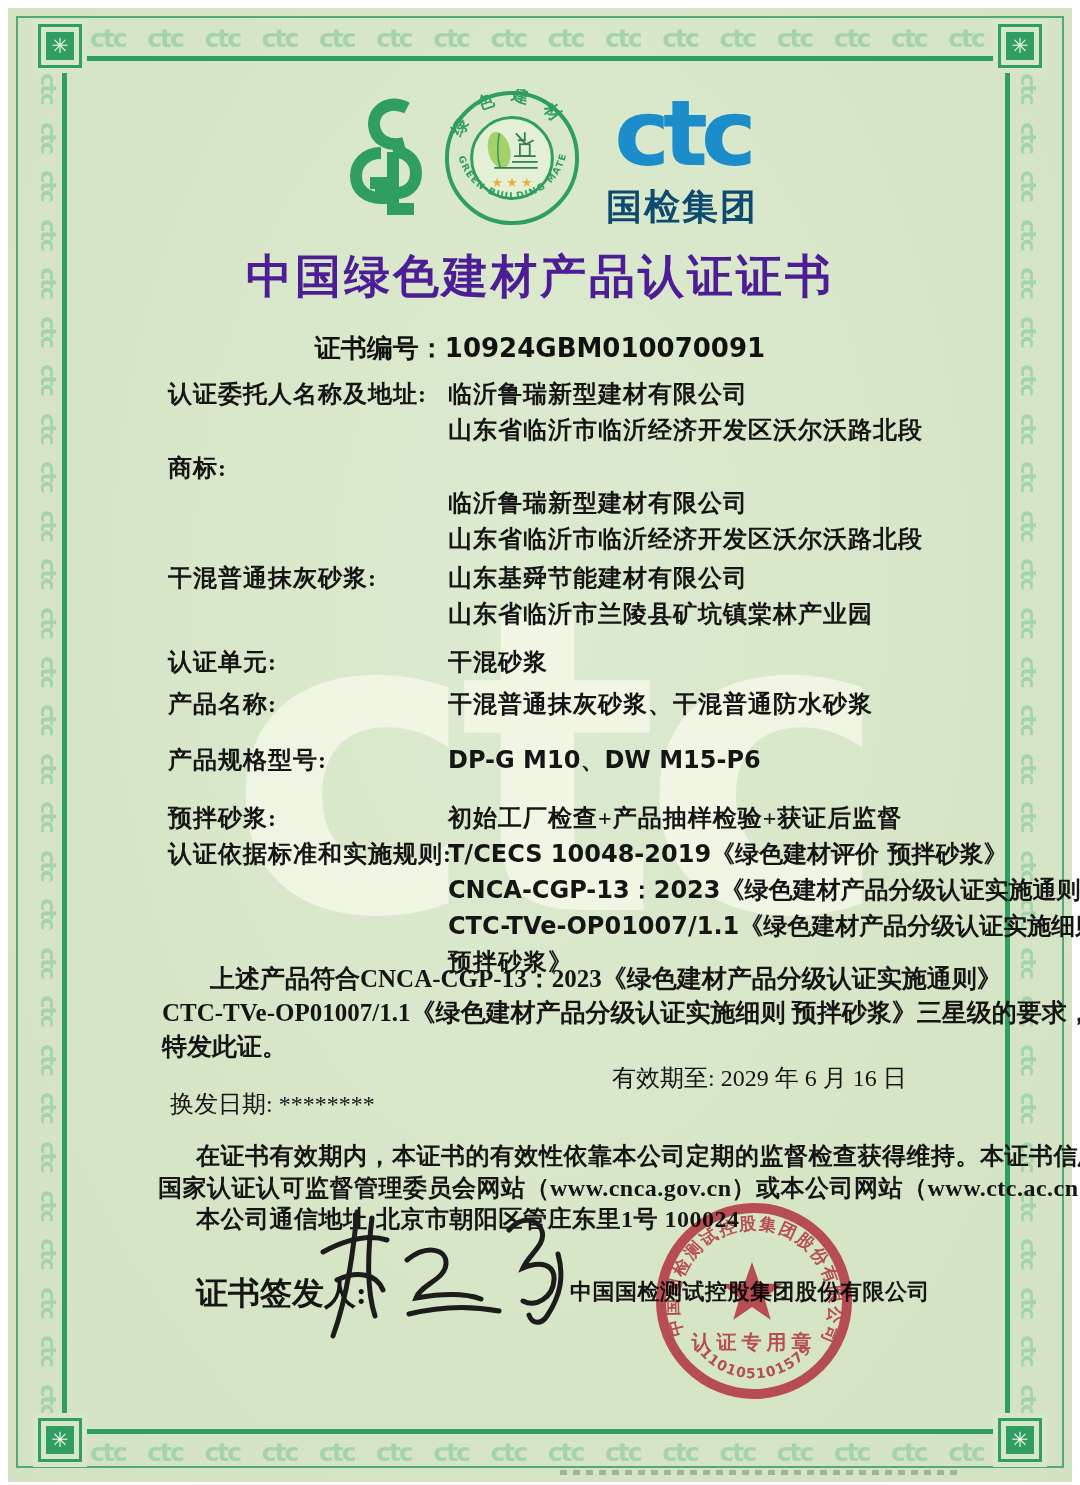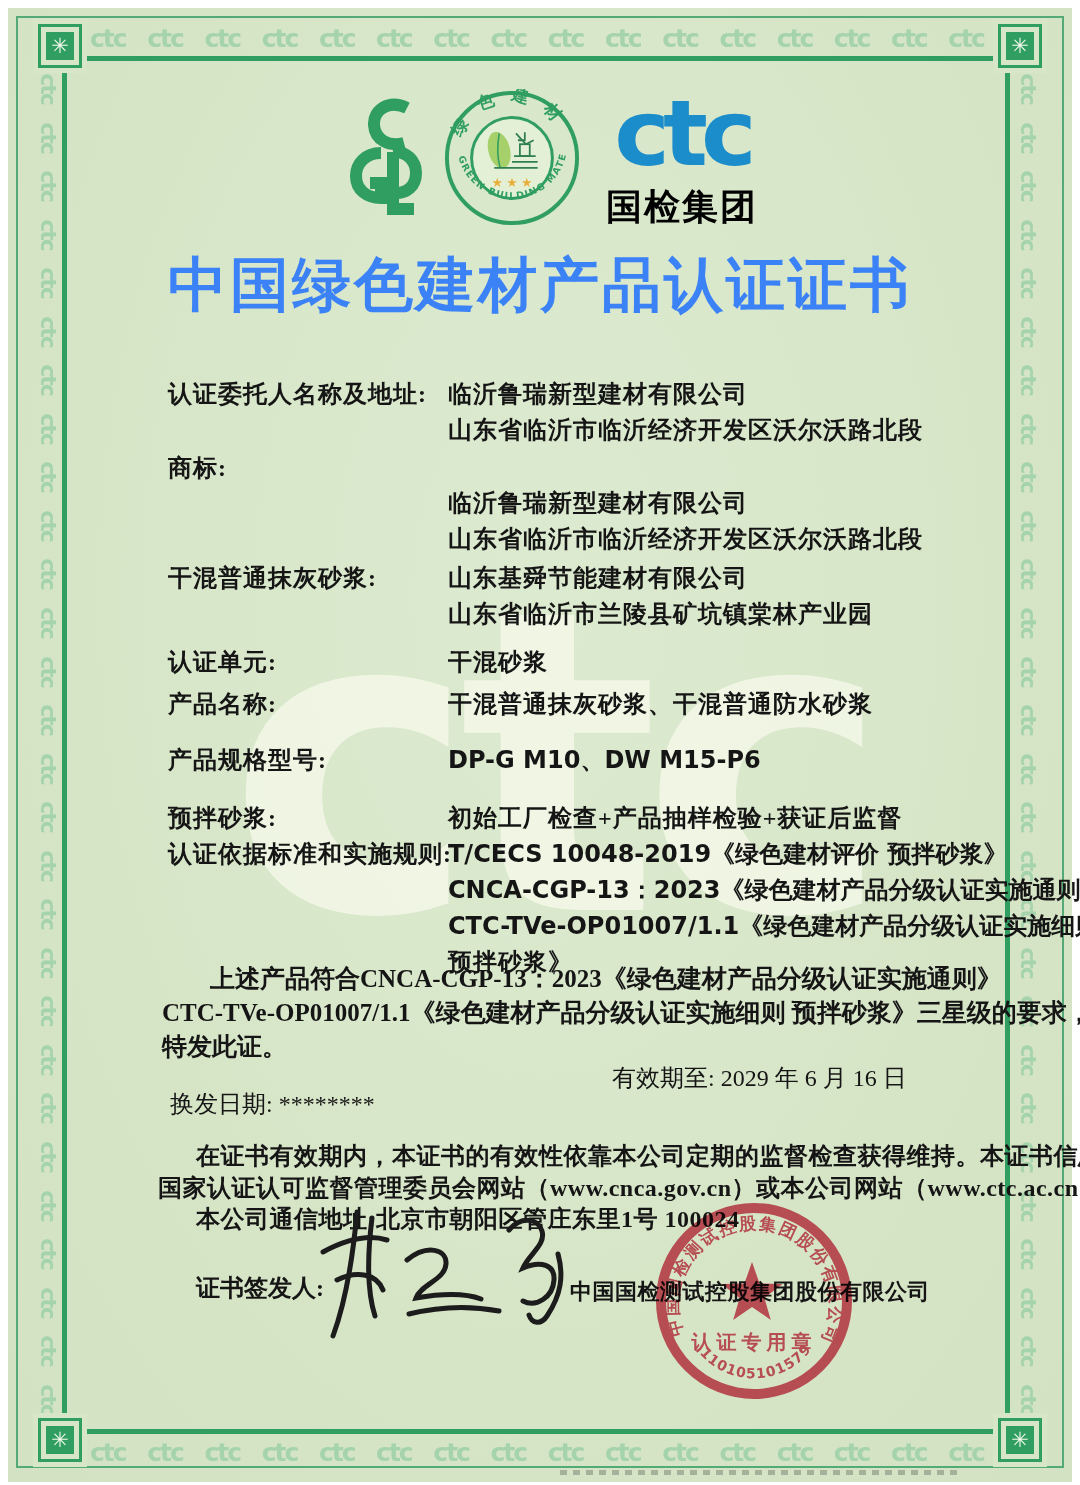--- a/index.html
+++ b/index.html
@@ -35,34 +35,34 @@
              font-family:"DejaVu Sans","Liberation Sans",sans-serif;font-weight:bold;
              font-size:420px;line-height:420px;letter-spacing:-18px;color:rgba(243,247,231,0.85);
              text-align:center;user-select:none;}
   
   .gp-logo{position:absolute;left:343px;top:97px;z-index:3;}
   .badge{position:absolute;left:443px;top:89px;z-index:3;}
   .ctc-logo{position:absolute;left:592px;top:86px;width:180px;text-align:center;z-index:3;}
   .ctc-word{font-family:"DejaVu Sans","Liberation Sans",sans-serif;font-weight:bold;font-size:94px;
             line-height:96px;letter-spacing:-7px;color:#1a8dca;transform:scaleY(.96);}
   .ctc-sub{margin-top:1px;font-family:"DejaVu Sans","Liberation Sans",sans-serif;font-weight:bold;
-           font-size:36px;letter-spacing:2px;color:#000000;}
+           font-size:36px;letter-spacing:2px;color:#0c4a6e;}
   .title{position:absolute;left:0;right:0;top:246px;text-align:center;z-index:3;
-         font-size:59px;font-weight:bold;letter-spacing:3px;color:#3b82f6;}
+         font-size:46px;font-weight:bold;letter-spacing:3px;color:#4c1d95;}
   .certno{position:absolute;left:0;right:0;top:331px;text-align:center;z-index:3;
           font-size:26px;font-weight:bold;color:#111;}
   
   .lbl,.val{position:absolute;height:32px;line-height:32px;font-size:24px;font-weight:bold;z-index:3;white-space:nowrap;text-align:right;}
   .lbl{left:168px;letter-spacing:1px;}
   .val{left:448px;letter-spacing:1px;}
   .latin{font-family:"DejaVu Sans","Liberation Sans",sans-serif;letter-spacing:0;}
   .stmt{position:absolute;font-size:25px;font-weight:bold;z-index:3;white-space:nowrap;letter-spacing:0;}
   .date-line{position:absolute;font-size:24px;z-index:3;white-space:nowrap;}
   .notice-line{position:absolute;font-size:24px;font-weight:bold;z-index:3;white-space:nowrap;letter-spacing:0.5px;}
-  .sign-label{position:absolute;left:196px;top:1272px;font-size:24px;font-weight:bold;z-index:3;}
+  .sign-label{position:absolute;left:196px;top:1272px;font-size:32px;font-weight:bold;z-index:3;}
   .company{position:absolute;left:570px;top:1277px;font-size:22px;font-weight:bold;z-index:3;letter-spacing:0.5px;}
   .signature{position:absolute;left:295px;top:1198px;z-index:4;}
   .seal{position:absolute;left:652px;top:1199px;z-index:5;mix-blend-mode:multiply;opacity:.92;}
   .noise{position:absolute;left:560px;top:1470px;width:400px;height:5px;z-index:2;opacity:.45;filter:blur(.6px);
          background:repeating-linear-gradient(90deg,#6a7668 0 7px,transparent 7px 13px);}
 </style>
 </head>
 <body>
 
 <div class="page">
@@ -224,20 +224,21 @@
     </g>
     <text x="70" y="99" text-anchor="middle" font-size="13" fill="#e8af3a">★ ★ ★</text>
   </svg>
 
   <div class="ctc-logo">
     <div class="ctc-word">ctc</div>
     <div class="ctc-sub">国检集团</div>
   </div>
 
   <div class="title">中国绿色建材产品认证证书</div>
+  <div class="certno"><span>证书编号：</span><span class="latin">10924GBM010070091</span></div>
 
   <div class="lbl" style="top:378px">认证委托人名称及地址:</div>
   <div class="val" style="top:378px">临沂鲁瑞新型建材有限公司</div>
   <div class="val" style="top:414px">山东省临沂市临沂经济开发区沃尔沃路北段</div>
 
   <div class="lbl" style="top:452px">商标:</div>
 
   <div class="val" style="top:487px">临沂鲁瑞新型建材有限公司</div>
   <div class="val" style="top:523px">山东省临沂市临沂经济开发区沃尔沃路北段</div>
 

